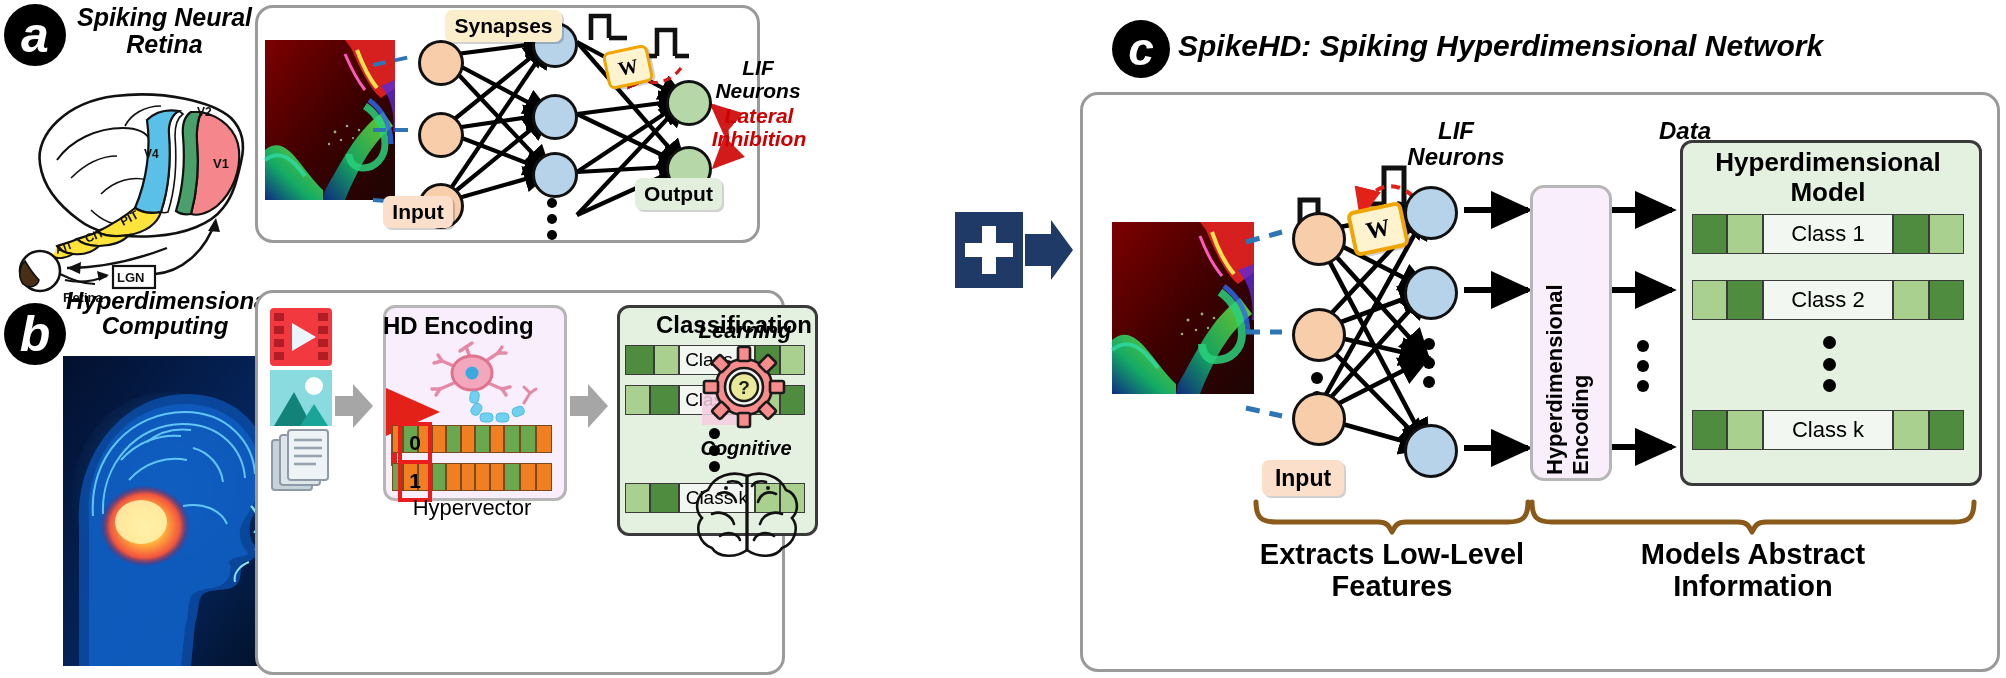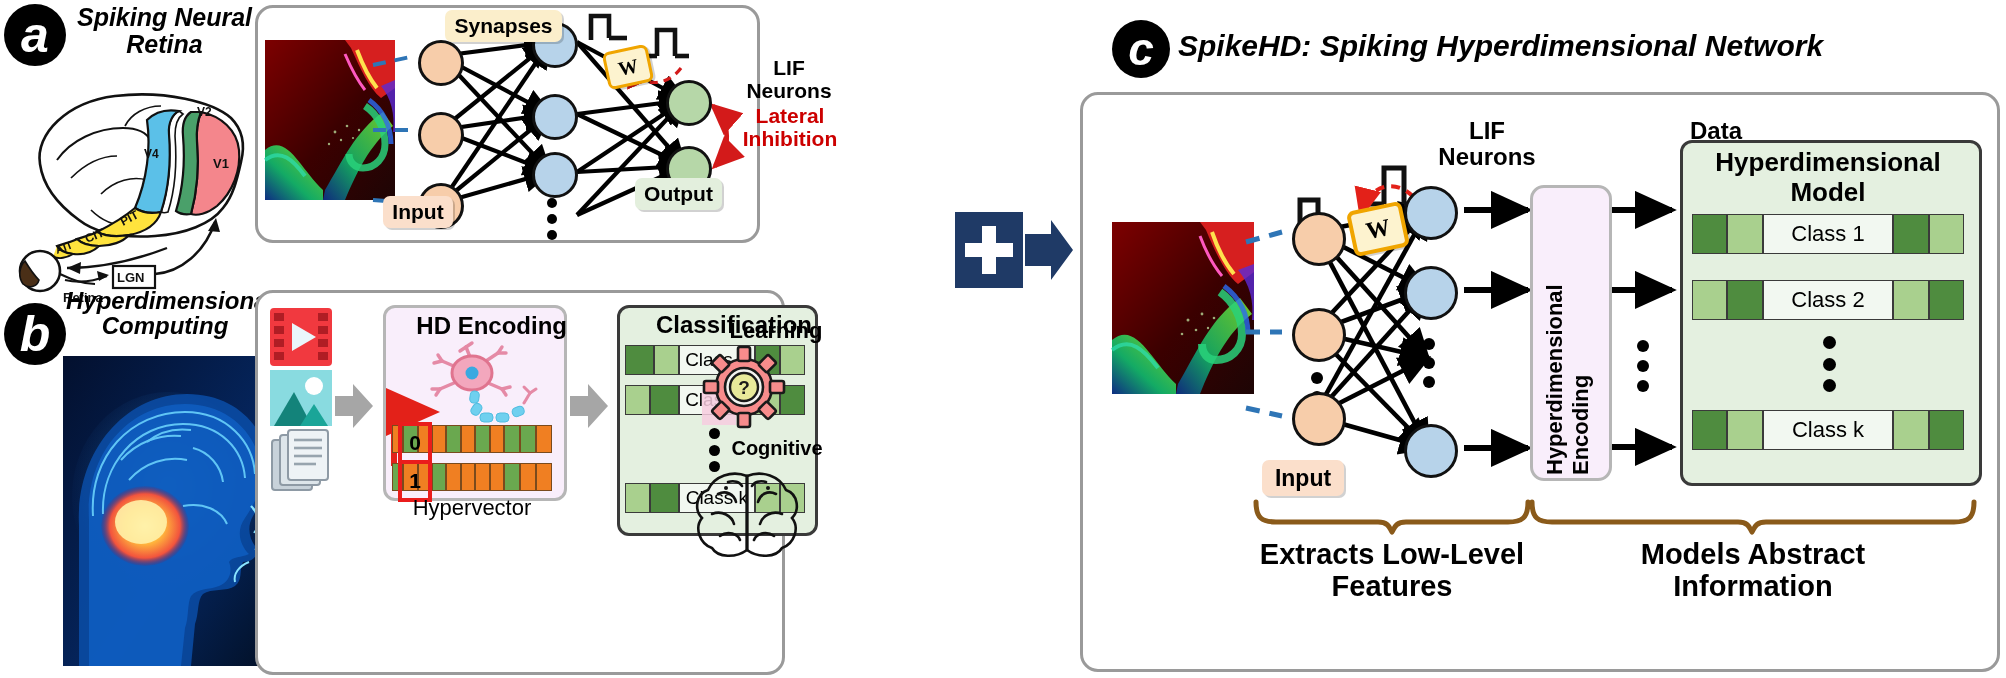--- a/index.html
+++ b/index.html
@@ -6,21 +6,21 @@
   body{width:2006px;height:678px;position:relative;overflow:hidden;
        font-family:"Liberation Sans", sans-serif;color:#000;}
   .abs{position:absolute;}
   .panel-box{position:absolute;border:3px solid #9a9a9a;border-radius:18px;background:#fff;box-sizing:border-box;}
   .badge{position:absolute;border-radius:50%;background:#000;color:#fff;
          display:flex;align-items:center;justify-content:center;
          font-weight:bold;font-style:italic;font-family:"Liberation Sans",sans-serif;}
   .ptitle{position:absolute;font-style:italic;font-weight:bold;line-height:1.06;
           font-family:"Liberation Sans",sans-serif;}
   .lbl{position:absolute;font-weight:bold;font-family:"Liberation Sans",sans-serif;}
-  .lbl-i{position:absolute;font-weight:bold;font-family:"Liberation Sans",sans-serif;margin-left:31px;}
+  .lbl-i{position:absolute;font-weight:bold;font-style:italic;font-family:"Liberation Sans",sans-serif;}
   .tagbox{position:absolute;border-radius:7px;display:flex;align-items:center;justify-content:center;
           font-weight:bold;box-shadow:2px 2px 0 rgba(0,0,0,.18);}
   svg{position:absolute;left:0;top:0;overflow:visible;}
   .dots{position:absolute;display:flex;flex-direction:column;align-items:center;justify-content:space-between;}
   .dots i{display:block;background:#000;border-radius:50%;}
   .cls-row{display:flex;align-items:stretch;height:100%;}
   .cls-row .seg{flex:0 0 auto;border:1.5px solid #3a3a3a;box-sizing:border-box;}
   .cls-row .nm{flex:1 1 auto;border:1.5px solid #3a3a3a;background:#f2f8f1;
        display:flex;align-items:center;justify-content:center;box-sizing:border-box;
        font-family:"Liberation Sans",sans-serif;text-align:center;}
@@ -316,21 +316,21 @@
     <line x1="22" y1="26" x2="50" y2="26"></line>
       <line x1="22" y1="34" x2="44" y2="34"></line>
   </g>
 </svg>
 
 <svg width="40" height="44" style="left:335px;top:384px;">
   <polygon points="0,12 18,12 18,0 38,22 18,44 18,32 0,32" fill="#a6a6a6"></polygon>
 </svg>
 
 <div class="abs" style="left:383px;top:305px;width:178px;height:190px;background:#f9eefb;border:3px solid #b6b6b6;border-radius:12px;"></div>
-<div class="lbl" style="left:383px;top:312px;width:178px;font-size:24px;text-align:right;padding-left:6px;">HD Encoding</div>
+<div class="lbl" style="left:383px;top:312px;width:178px;font-size:24px;text-align:left;">HD Encoding</div>
 
 <svg width="120" height="80" style="left:418px;top:345px;">
   <g stroke="#e58aa6" stroke-width="3.4" fill="none" stroke-linecap="round">
     <path d="M52 12 L48 2"></path>
       <path d="M48 2 L42 6"></path>
       <path d="M48 2 L54 -2"></path>
     <path d="M68 16 L80 8"></path>
       <path d="M80 8 L88 8"></path>
       <path d="M80 8 L84 2"></path>
     <path d="M38 22 L24 16"></path>

